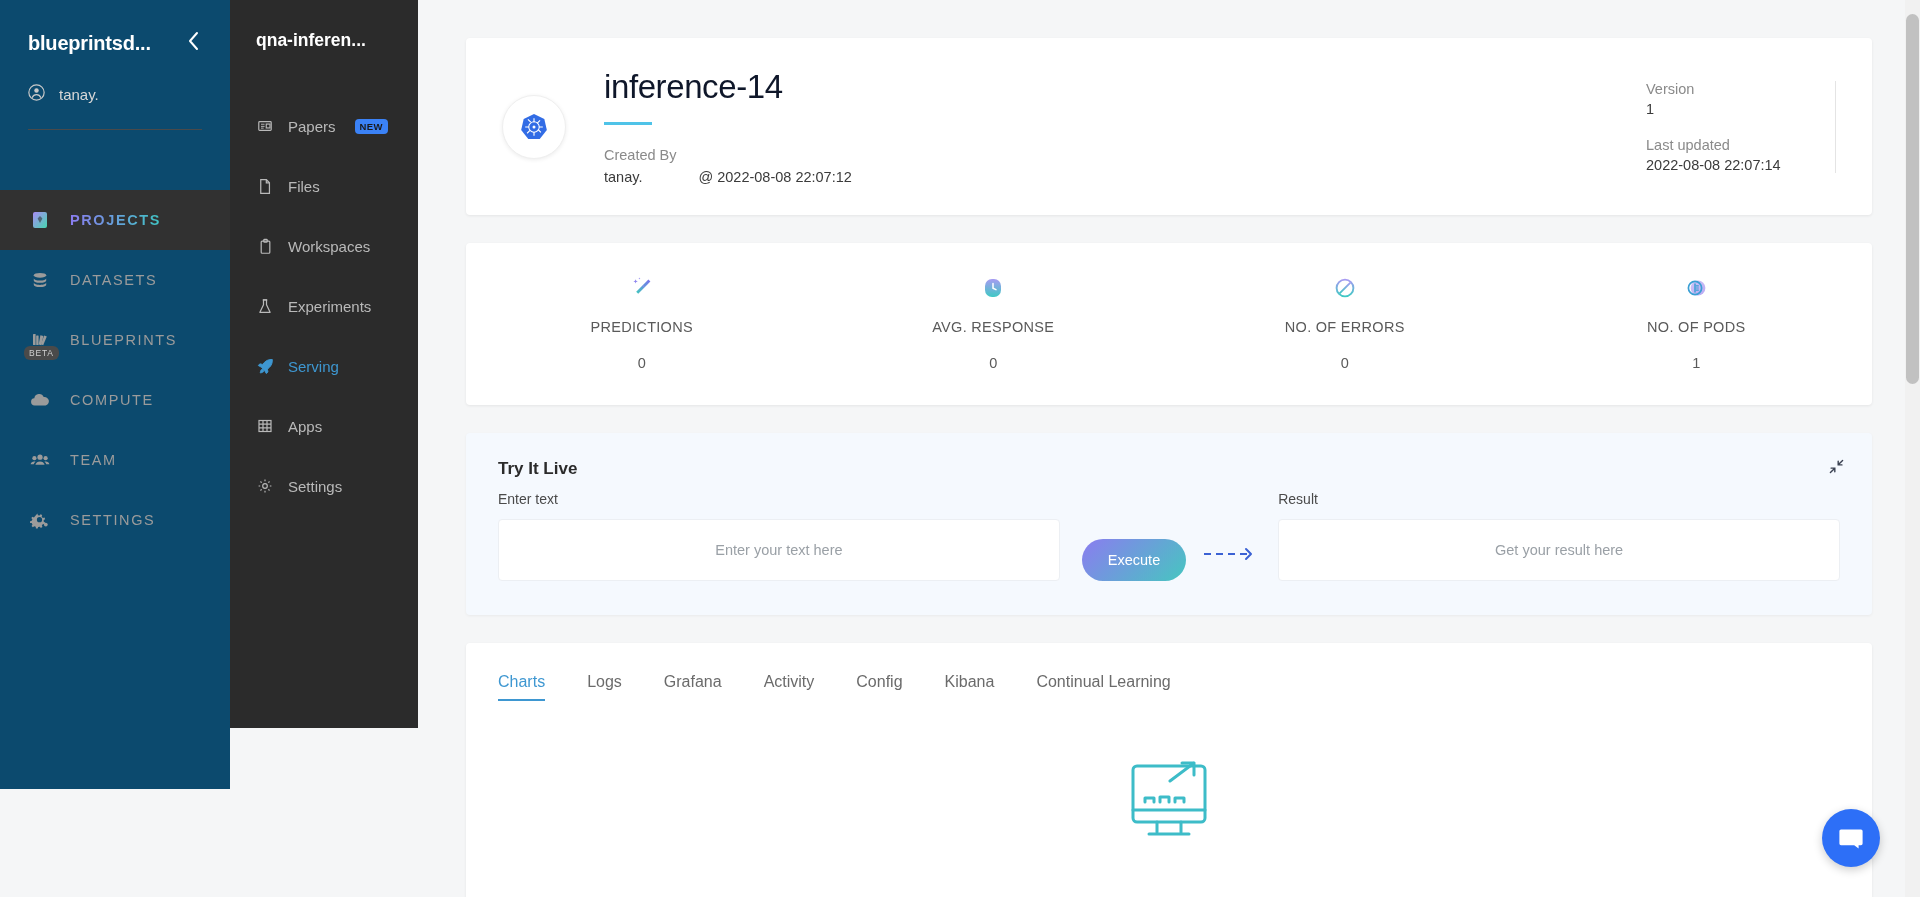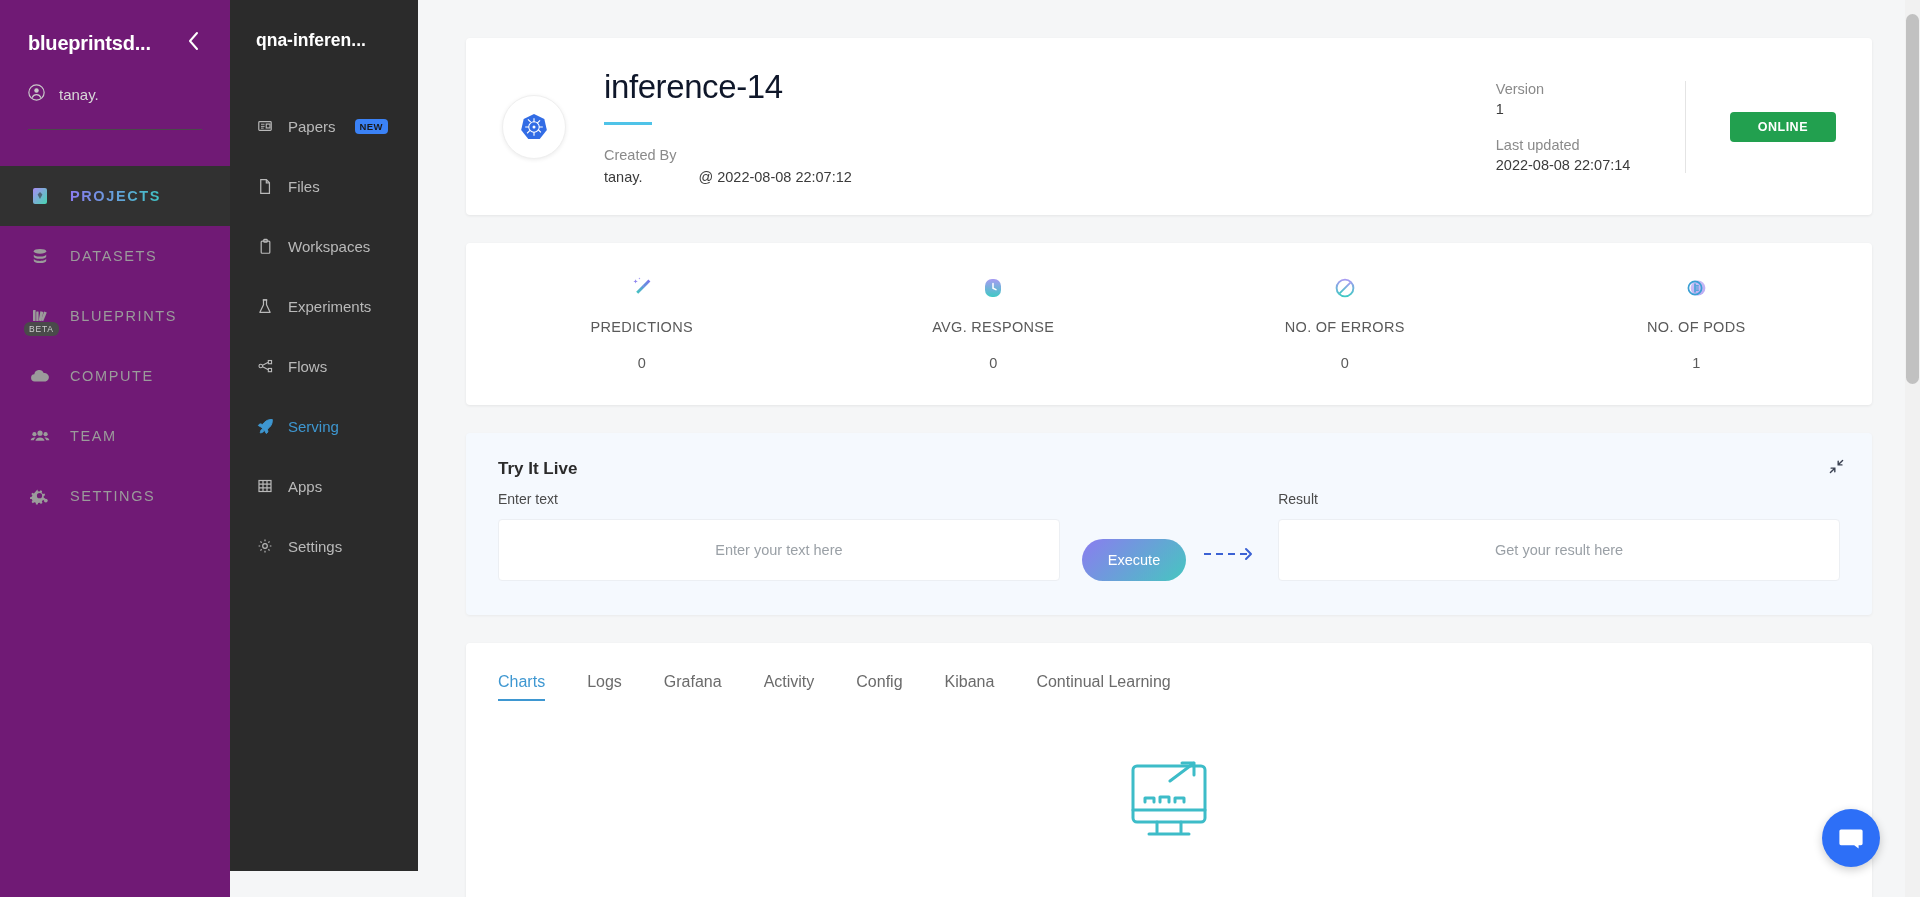--- a/index.html
+++ b/index.html
@@ -6,24 +6,25 @@
   html, body {
     width: 1920px; height: 897px;
     overflow: hidden;
     font-family: "Liberation Sans", sans-serif;
     background: #f5f6f7;
   }
   .app { display: flex; width: 1920px; height: 897px; position: relative; }
 
   
   .sidebar-primary {
-    width: 230px; min-width: 230px; height: 897px;
-    background: #701a75;
+    width: 230px; min-width: 230px; height: 789px;
+    background: #0c4a6e;
     display: flex; flex-direction: column;
     position: relative;
+    gap: 24px;
   }
   .sb-org {
     padding: 30px 28px 0 28px;
     height: 160px;
   }
   .sb-org-row { display: flex; align-items: center; justify-content: space-between; }
   .sb-org-name {
     color: #ffffff; font-size: 20px; font-weight: 700; letter-spacing: -0.2px;
   }
   .sb-collapse {
@@ -59,21 +60,21 @@
   .sb-footer { padding: 0 28px 26px 28px; }
   .sb-footer-line { height: 1px; background: #5a5a5a; margin-bottom: 22px; }
   .sb-brand {
     color: #ffffff; font-size: 23px; font-weight: 700;
     font-family: "DejaVu Sans Mono", monospace; letter-spacing: -0.5px;
   }
   .sb-version { color: #b5b5b5; font-size: 10.5px; margin-top: 6px; }
 
   
   .sidebar-secondary {
-    width: 188px; min-width: 188px; height: 871px;
+    width: 188px; min-width: 188px; height: 728px;
     background: #2b2b2b;
   }
   .sb2-title {
     color: #ffffff; font-size: 17.5px; font-weight: 700;
     padding: 30px 0 0 26px; height: 96px;
   }
   .sb2-item {
     display: flex; align-items: center; gap: 14px;
     padding-left: 26px; height: 60px;
     color: #b9b9b9; font-size: 15px; cursor: pointer;
@@ -339,31 +340,20 @@
     <div class="sb2-item">
       <span class="sb2-ico">
         <svg width="16" height="17" viewBox="0 0 16 18" fill="none" stroke="#b9b9b9" stroke-width="1.3" stroke-linejoin="round">
             <path d="M6.4 2v5.2L2.6 15.2h10.8L9.6 7.2V2z"></path>
             <path d="M5.6 2h4.8"></path>
           </svg>
       </span>
       <span>Experiments</span>
     </div>
 
-    <div class="sb2-item">
-      <span class="sb2-ico">
-        <svg width="17" height="16" viewBox="0 0 18 16" fill="none" stroke="#b9b9b9" stroke-width="1.2">
-            <circle cx="4" cy="8" r="1.9"></circle>
-            <rect x="12" y="2.2" width="3.4" height="3.4"></rect>
-            <rect x="12" y="10.6" width="3.4" height="3.4"></rect>
-            <path d="M6 7.2l6-3.2M6 8.8l6 3.2"></path>
-          </svg>
-      </span>
-      <span>Flows</span>
-    </div>
 
     <div class="sb2-item active">
       <span class="sb2-ico">
         <svg width="17" height="17" viewBox="0 0 18 18" fill="#3e97d1">
             <path d="M16.2 1.6c-3.4-.3-6.4 1-8.5 3.2L6 6.8 3 6.2 1.4 8l3 1.6 3.8 3.8 1.6 3 1.8-1.6-.6-3 2-1.7c2.2-2.1 3.5-5.1 3.2-8.5z"></path>
             <path d="M4.6 12.4c-.9.9-1.2 3.4-1.2 3.4s2.5-.3 3.4-1.2c.6-.6.6-1.6 0-2.2s-1.6-.6-2.2 0z"></path>
           </svg>
       </span>
       <span>Serving</span>
     </div>
@@ -414,23 +404,20 @@
         </div>
       </div>
 
       <div class="hdr-right">
         <div class="hdr-version">
           <div class="hv-label">Version</div>
           <div class="hv-value">1</div>
           <div class="hv-gap"></div>
           <div class="hv-label">Last updated</div>
           <div class="hv-value">2022-08-08 22:07:14</div>
-        </div>
-        <div class="status-wrap">
-          <div class="status-badge">ONLINE</div>
         </div>
       </div>
     </section>
 
     <section class="card metrics-card">
       <div class="metric">
         <div class="metric-ico">
           <svg width="26" height="26" viewBox="0 0 26 26">
               <defs>
                 <linearGradient id="gw" x1="1" y1="0" x2="0" y2="1">

